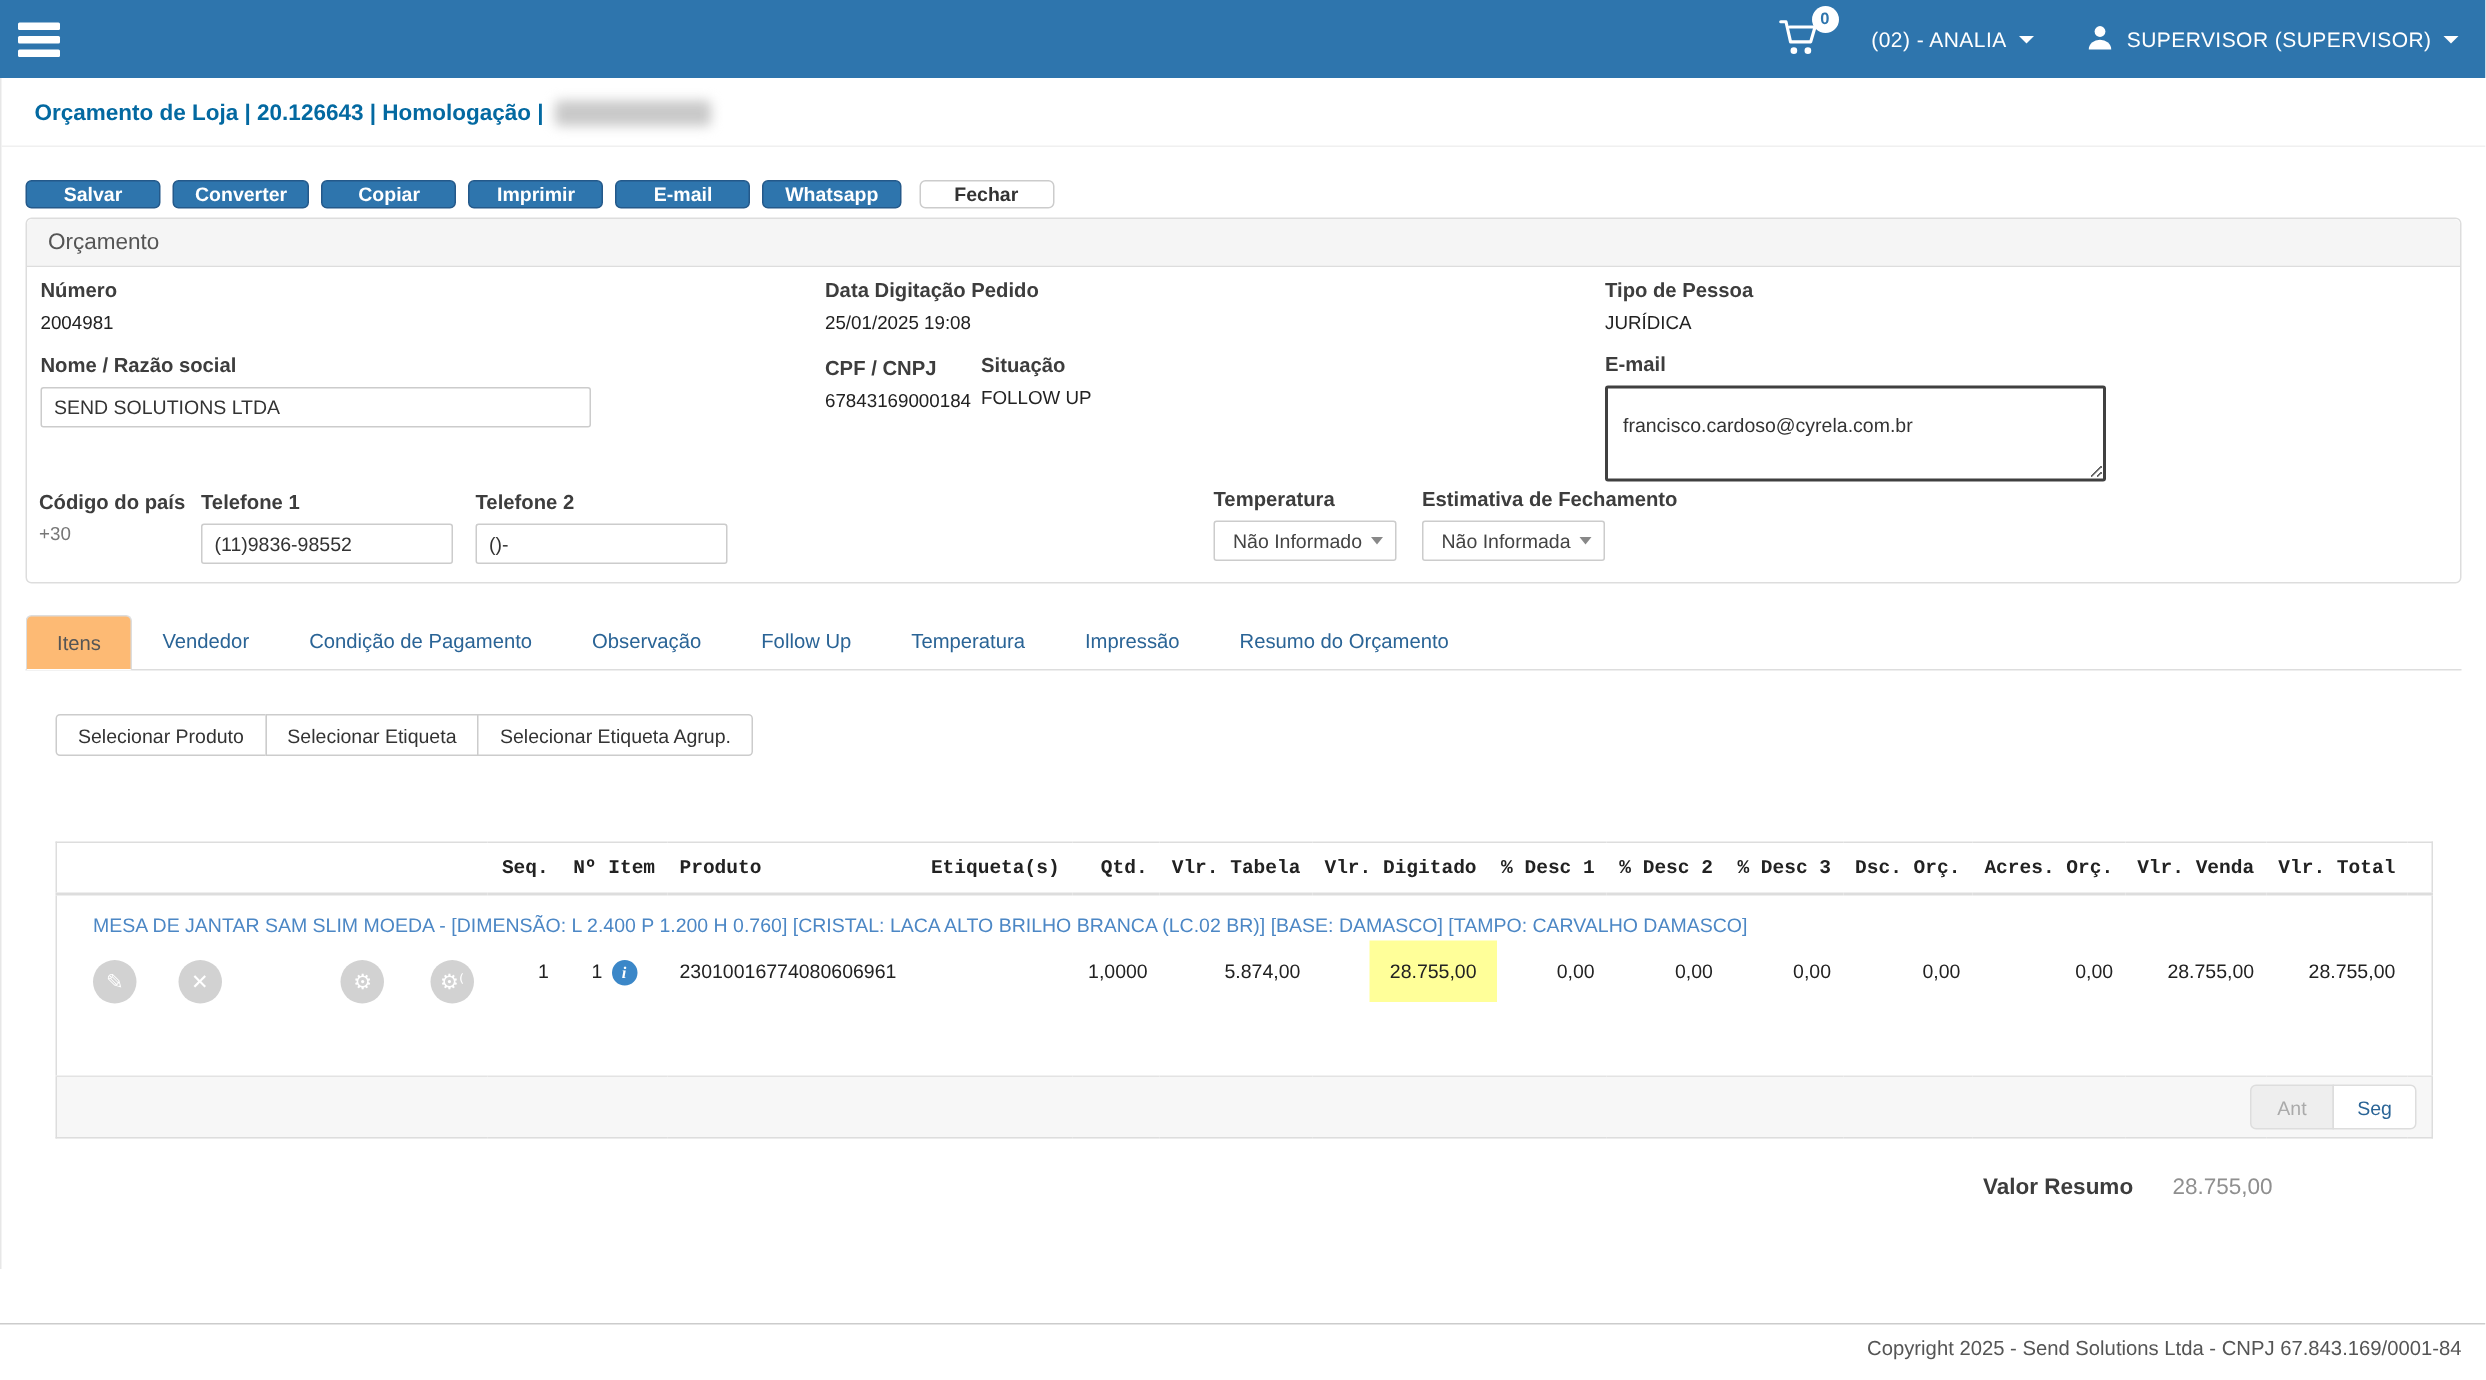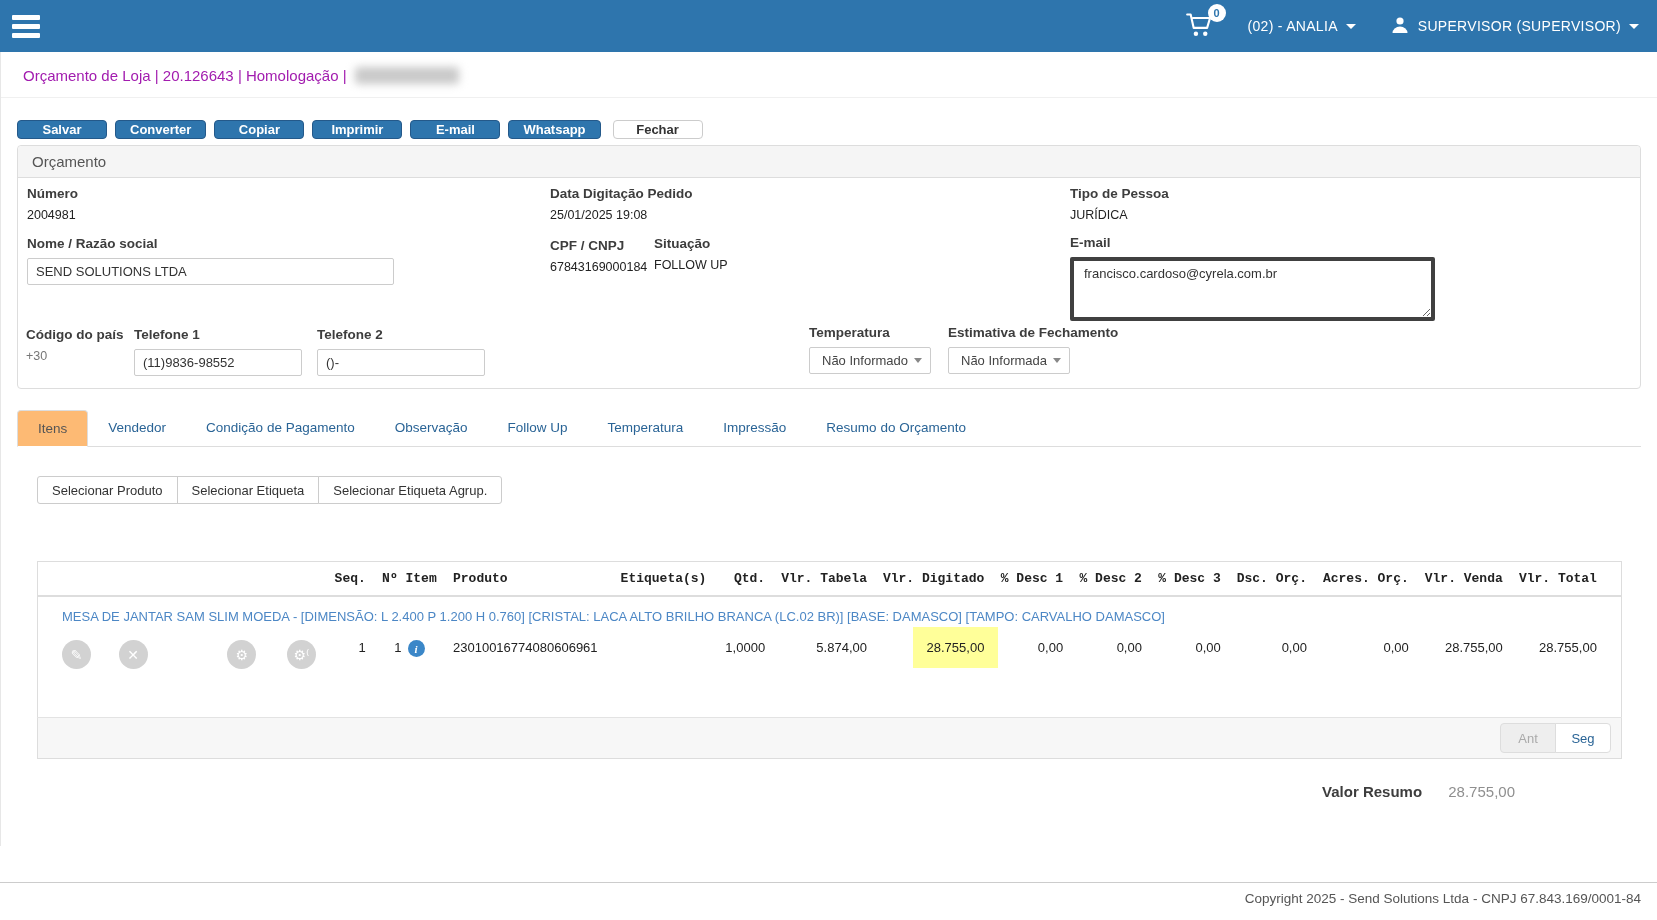--- a/index.html
+++ b/index.html
@@ -15,22 +15,22 @@
   .cart-wrap { position: relative; display: inline-block; }
   .cart-badge { position: absolute; top: -8px; right: -12px; background: #fff; color: #2e75ad;
     font-weight: bold; font-size: 11px; width: 18px; height: 18px; border-radius: 50%;
     display: flex; align-items: center; justify-content: center; }
   .top-menu { display: flex; align-items: center; gap: 8px; cursor: pointer; letter-spacing: .3px; }
   .caret-down { width: 0; height: 0; border-left: 5px solid transparent;
     border-right: 5px solid transparent; border-top: 5px solid #fff; display: inline-block; }
 
   
   .page-body { border-left: 1px solid #e7e7e7; min-height: 794px; }
-  .breadcrumb-row { padding: 15px 16px 13px 22px; font-size: 15px; color: #a21caf;
-    border-bottom: 1px solid #f0f0f0; display: flex; align-items: center; gap: 8px; }
+  .breadcrumb-row { padding: 15px 16px 13px 22px; font-size: 15px; color: #0369a1;
+    border-bottom: 1px solid #f0f0f0; display: flex; align-items: center; gap: 8px; font-weight: bold; }
   .redacted { display: inline-block; width: 104px; height: 17px; background: #c9c9c9;
     filter: blur(4px); border-radius: 3px; }
 
   
   .main { padding: 22px 16px 0 16px; }
   .toolbar { display: flex; gap: 8px; }
   .btn { font-size: 13px; font-weight: bold; min-width: 90px; height: 19px; padding: 0 14px;
     border-radius: 4px; cursor: pointer; font-family: inherit; }
   .btn-primary { background: #2e75ad; color: #fff; border: 1px solid #24598a; }
   .btn-default { background: #fff; color: #333; border: 1px solid #ccc; margin-left: 4px; }
@@ -40,22 +40,22 @@
   .panel-heading { background: #f5f5f5; border-bottom: 1px solid #ddd; padding: 7px 14px;
     font-size: 15px; color: #555; border-radius: 4px 4px 0 0; }
   .panel-body { position: relative; height: 210px; }
 
   .fg { position: absolute; }
   .f-label { font-size: 13.5px; font-weight: bold; color: #3d3d3d; margin-bottom: 7px; }
   .f-value { font-size: 12.5px; color: #222; }
   .f-value.muted { color: #777; }
   .text-input { border: 1px solid #ccc; border-radius: 2px; font-size: 13px; color: #333;
     padding: 4px 8px; font-family: inherit; }
-  .email-area { width: 365px; height: 64px; border: 4px solid #404040; border-radius: 2px;
-    font-size: 13px; color: #333; padding: 5px 10px; font-family: inherit; resize: both; }
+  .email-area { width: 334px; height: 64px; border: 2px solid #404040; border-radius: 2px;
+    font-size: 13px; color: #333; padding: 17px 10px; font-family: inherit; resize: both; }
   .select-box { width: 122px; height: 27px; border: 1px solid #ccc; border-radius: 2px;
     background: #fff; display: flex; align-items: center; justify-content: space-between;
     padding: 0 8px 0 12px; font-size: 13px; color: #444; cursor: pointer; }
   .select-caret { width: 0; height: 0; border-left: 4px solid transparent;
     border-right: 4px solid transparent; border-top: 5px solid #888; }
 
   
   .tabs { margin-top: 20px; display: flex; border-bottom: 1px solid #ddd; }
   .tab { font-size: 13.5px; padding: 10px 20px; color: #2a6496; cursor: pointer;
     position: relative; bottom: -1px; }

